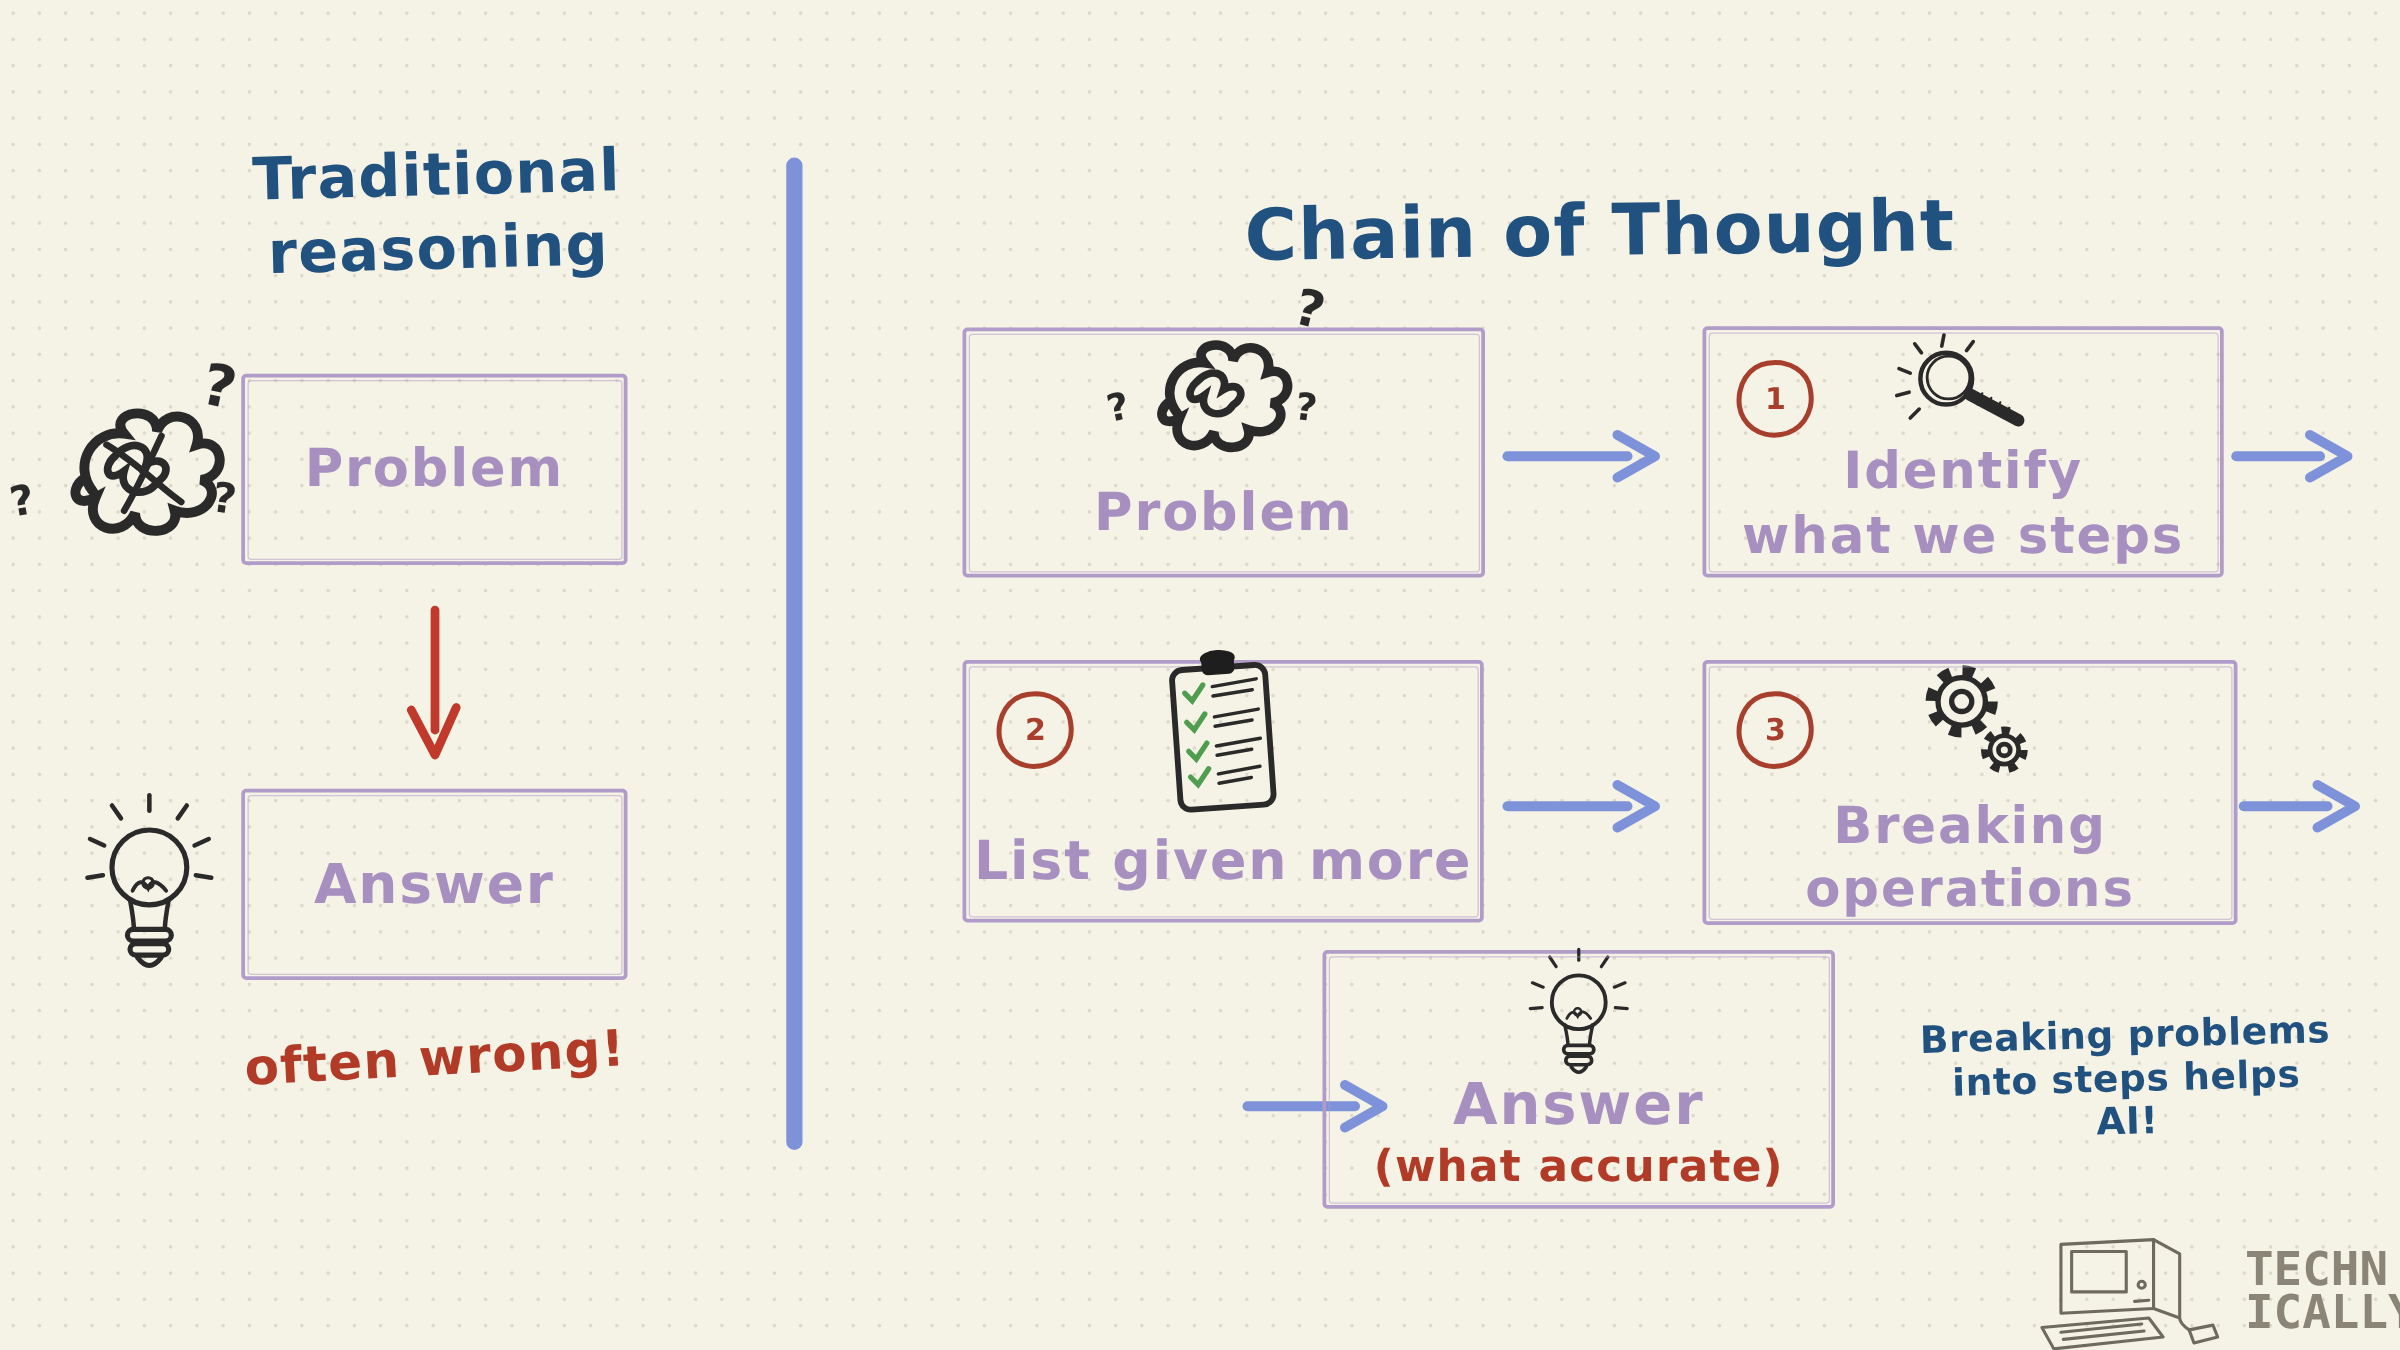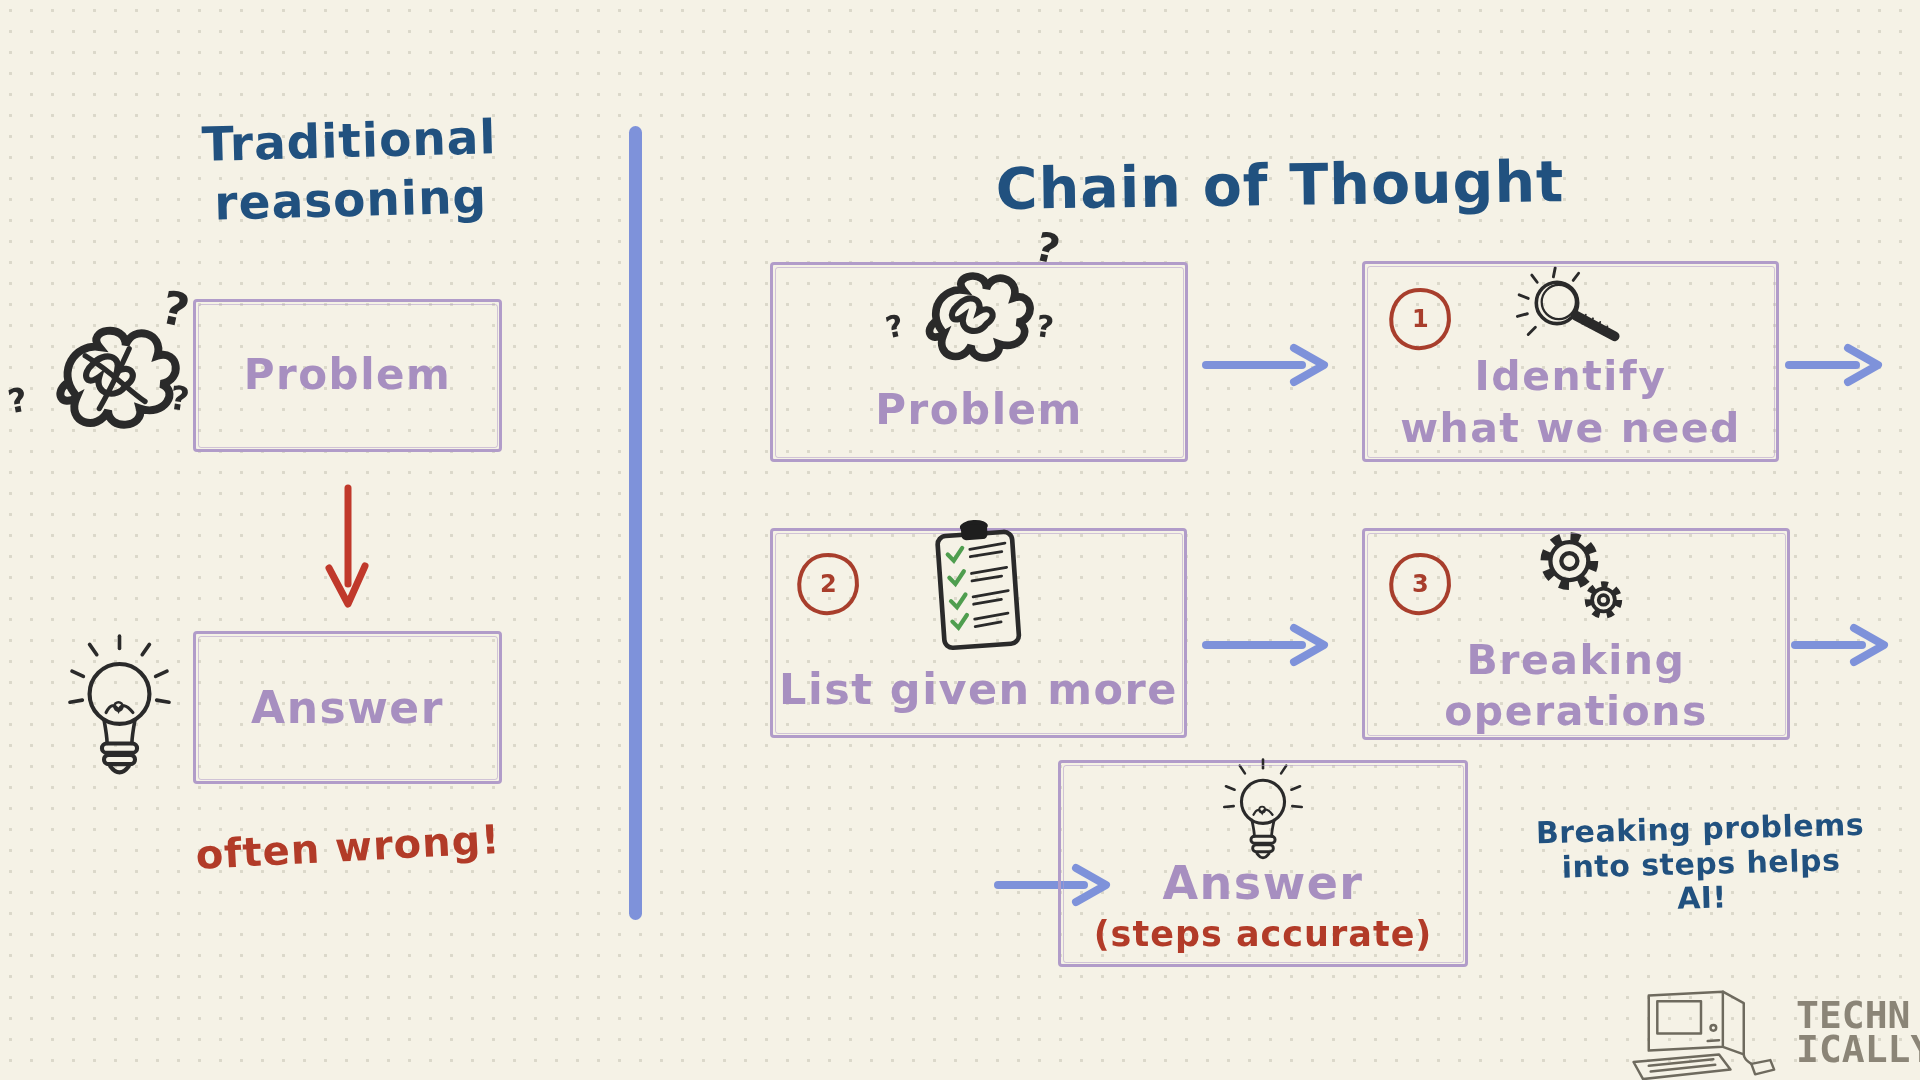--- a/index.html
+++ b/index.html
@@ -137,21 +137,21 @@
       <circle class="ink-stroke" cx="62" cy="42" r="19" stroke-width="2.5"></circle>
       <line class="ink-stroke" x1="81" y1="57" x2="124" y2="80" stroke-width="11"></line>
       <g class="ink-stroke" stroke-width="2">
         <line x1="92" y1="56" x2="88" y2="66"></line>
           <line x1="100" y1="60" x2="96" y2="70"></line>
         <line x1="108" y1="64" x2="104" y2="74"></line>
           <line x1="116" y1="69" x2="112" y2="78"></line>
       </g>
     </svg>
     <div class="box-label" style="font-size:41px;">Identify
-what we need</div>
+what we steps</div>
   </div>
 
   <svg style="position:absolute;left:1784px;top:338px;" width="112" height="55" viewBox="0 0 112 55" fill="none" stroke-linecap="round" stroke-linejoin="round">
     <line class="blue-stroke" x1="5" y1="27" x2="72" y2="27" stroke-width="8"></line>
     <polyline class="blue-stroke" points="64,10 94,27 64,44" stroke-width="8"></polyline>
   </svg>
 
   <div class="box" style="left:770px;top:528px;width:417px;height:210px;">
     <div class="num-circle" style="left:24px;top:22px;">
       <span>2</span>
@@ -223,21 +223,21 @@
       </g>
       <circle class="ink-stroke" cx="55" cy="52" r="25" stroke-width="3.6"></circle>
       <path class="ink-stroke" d="M42,73 C44,82 45,87 45,92 M68,73 C66,82 65,87 65,92" stroke-width="3.2"></path>
       <path class="ink-stroke" d="M44,67 Q49,57 54,65 Q58,56 66,67" stroke-width="2.6"></path>
       <circle class="ink-stroke" cx="54" cy="61" r="3.4" stroke-width="2.2"></circle>
       <rect class="ink-stroke" x="41" y="92" width="28" height="8" rx="4" stroke-width="3.4"></rect>
       <rect class="ink-stroke" x="43" y="102" width="24" height="8" rx="4" stroke-width="3.4"></rect>
       <path class="ink-stroke" d="M48,112 Q55,122 62,112" stroke-width="3.4"></path>
     </svg>
     <div class="box-label" style="font-size:46px;margin-top:-14px;">Answer</div>
-    <div style="color:var(--red-accent);font-weight:700;font-size:35px;letter-spacing:1px;margin-top:2px;">(steps accurate)</div>
+    <div style="color:var(--red-accent);font-weight:700;font-size:35px;letter-spacing:1px;margin-top:2px;">(what accurate)</div>
   </div>
 
   <div class="note" style="left:1536px;top:812px;width:330px;font-size:30px;">Breaking problems
 into steps helps AI!</div>
 
   <svg style="position:absolute;left:1628px;top:986px;" width="165" height="95" viewBox="0 0 170 100" fill="none" stroke-linecap="round" stroke-linejoin="round">
     <g stroke="#6e6a5e" stroke-width="2.6">
       <path d="M20,10 L98,6 L98,64 L20,68 Z"></path>
       <rect x="29" y="16" width="46" height="34"></rect>
       <path d="M98,6 L120,18 L120,72 L98,64"></path>

